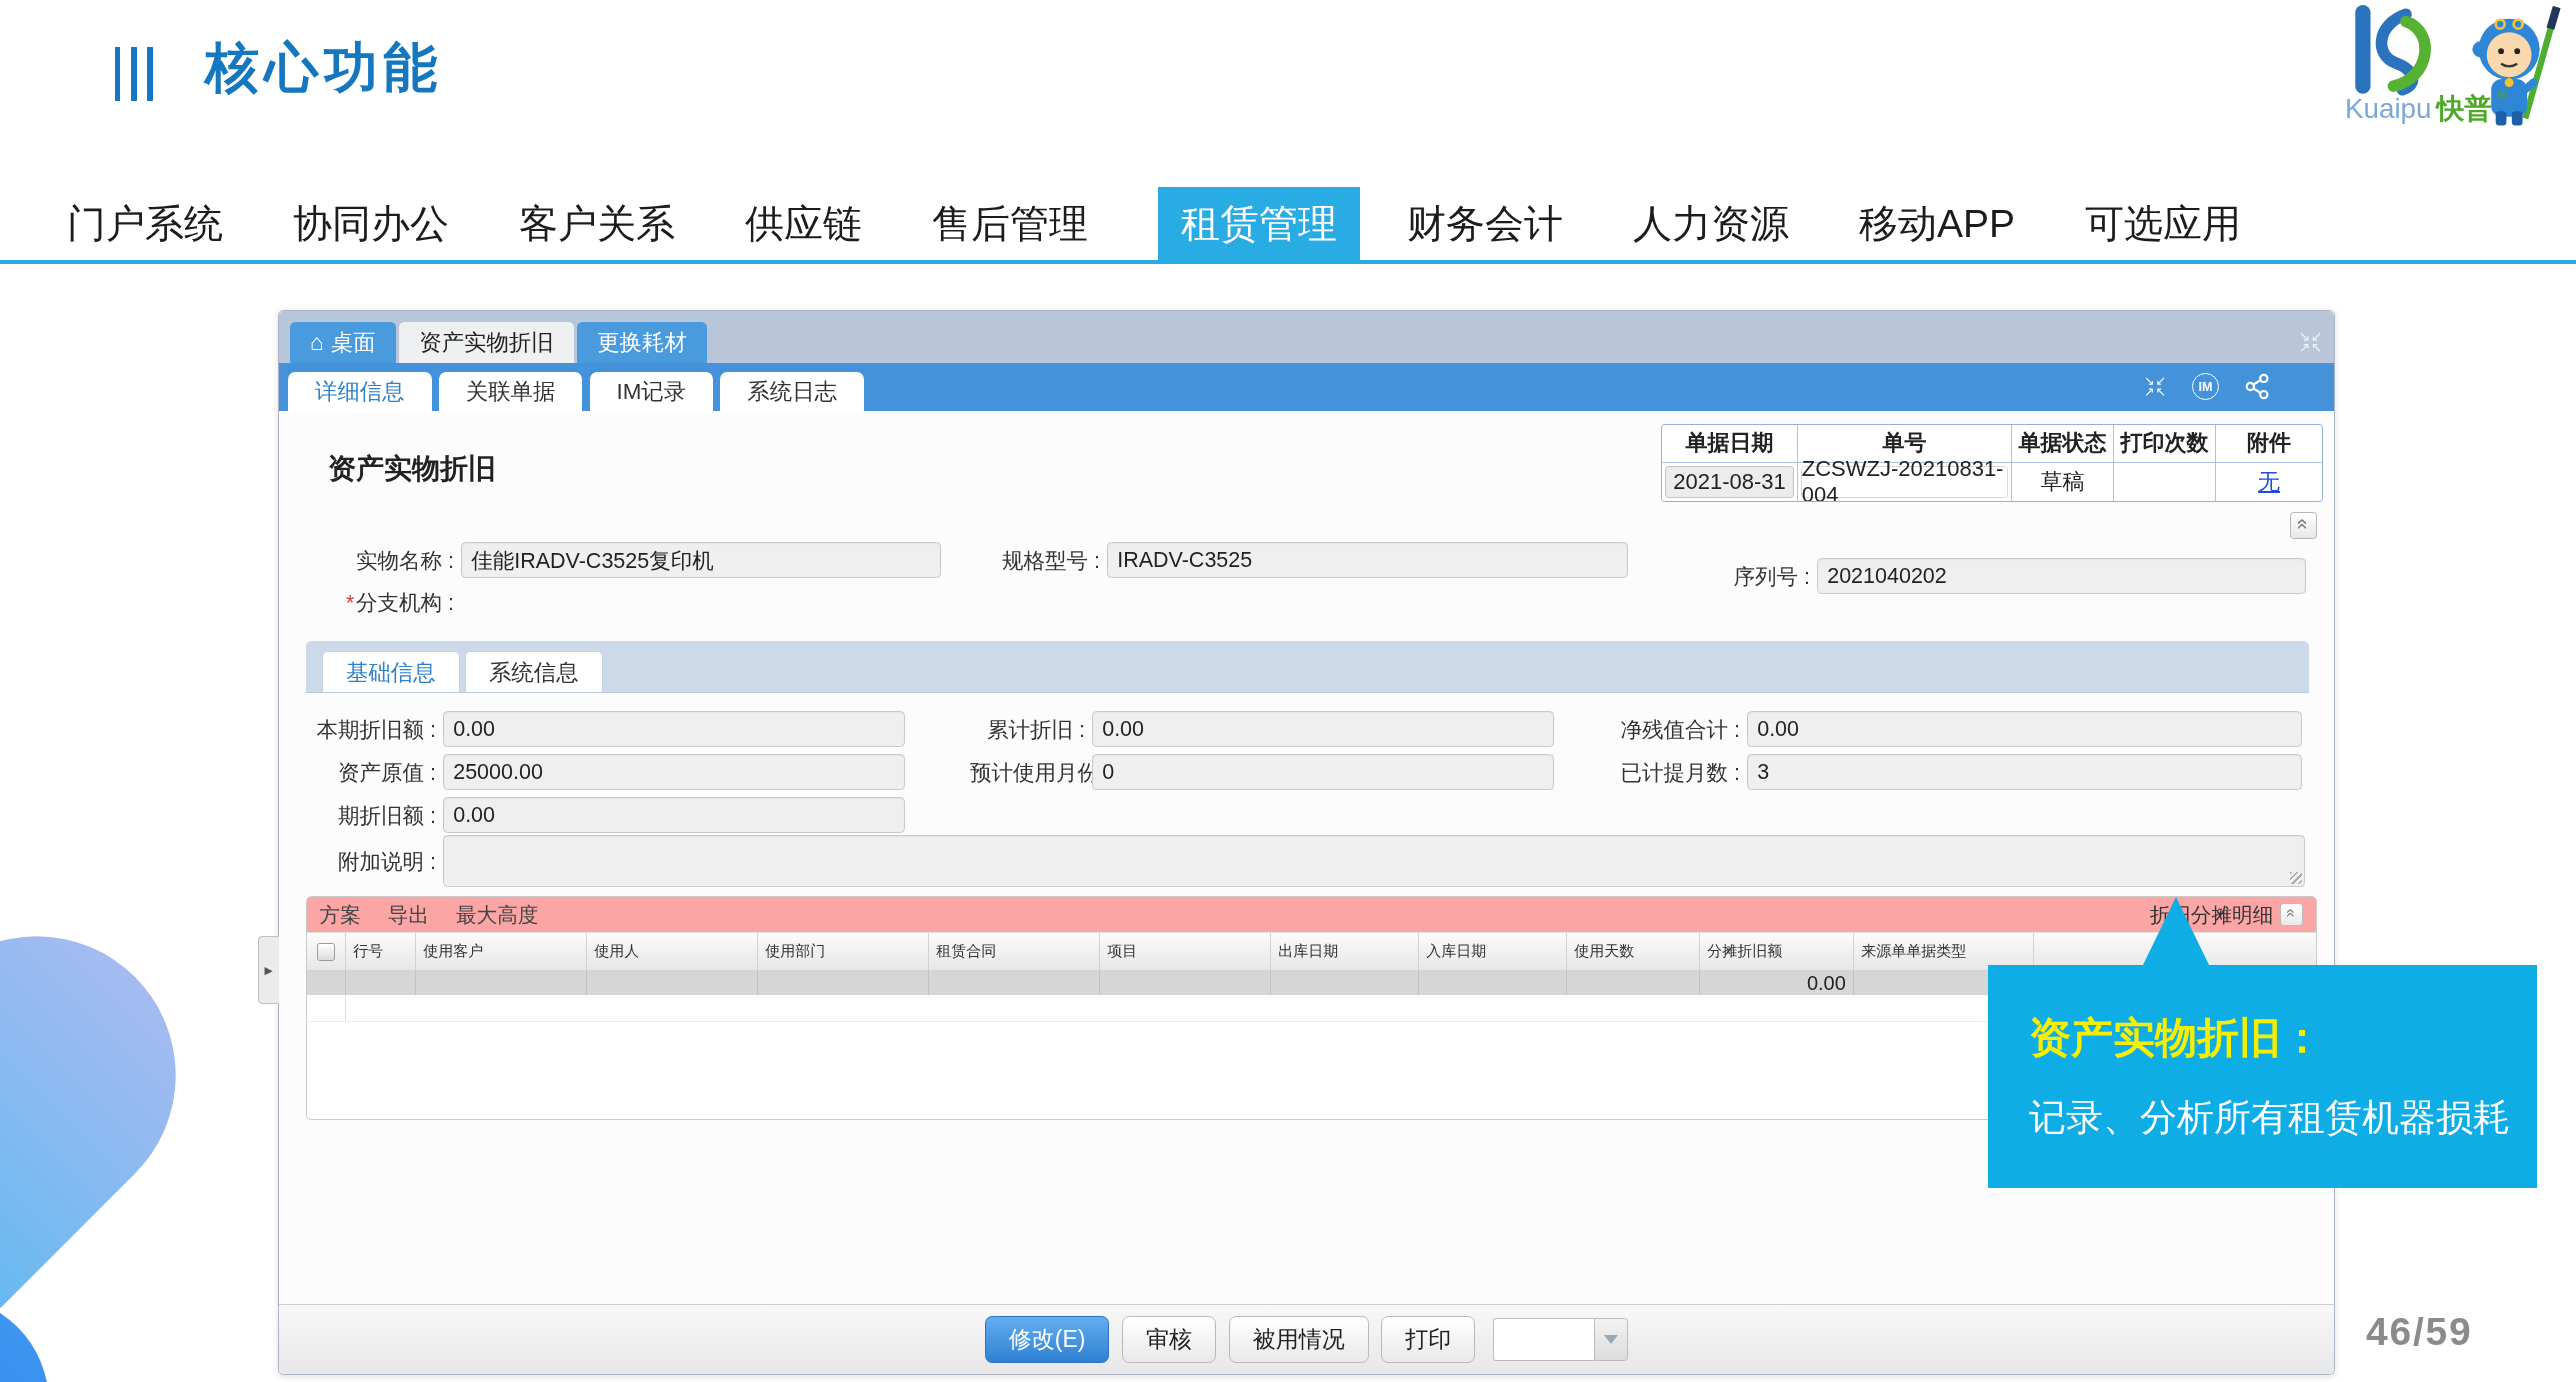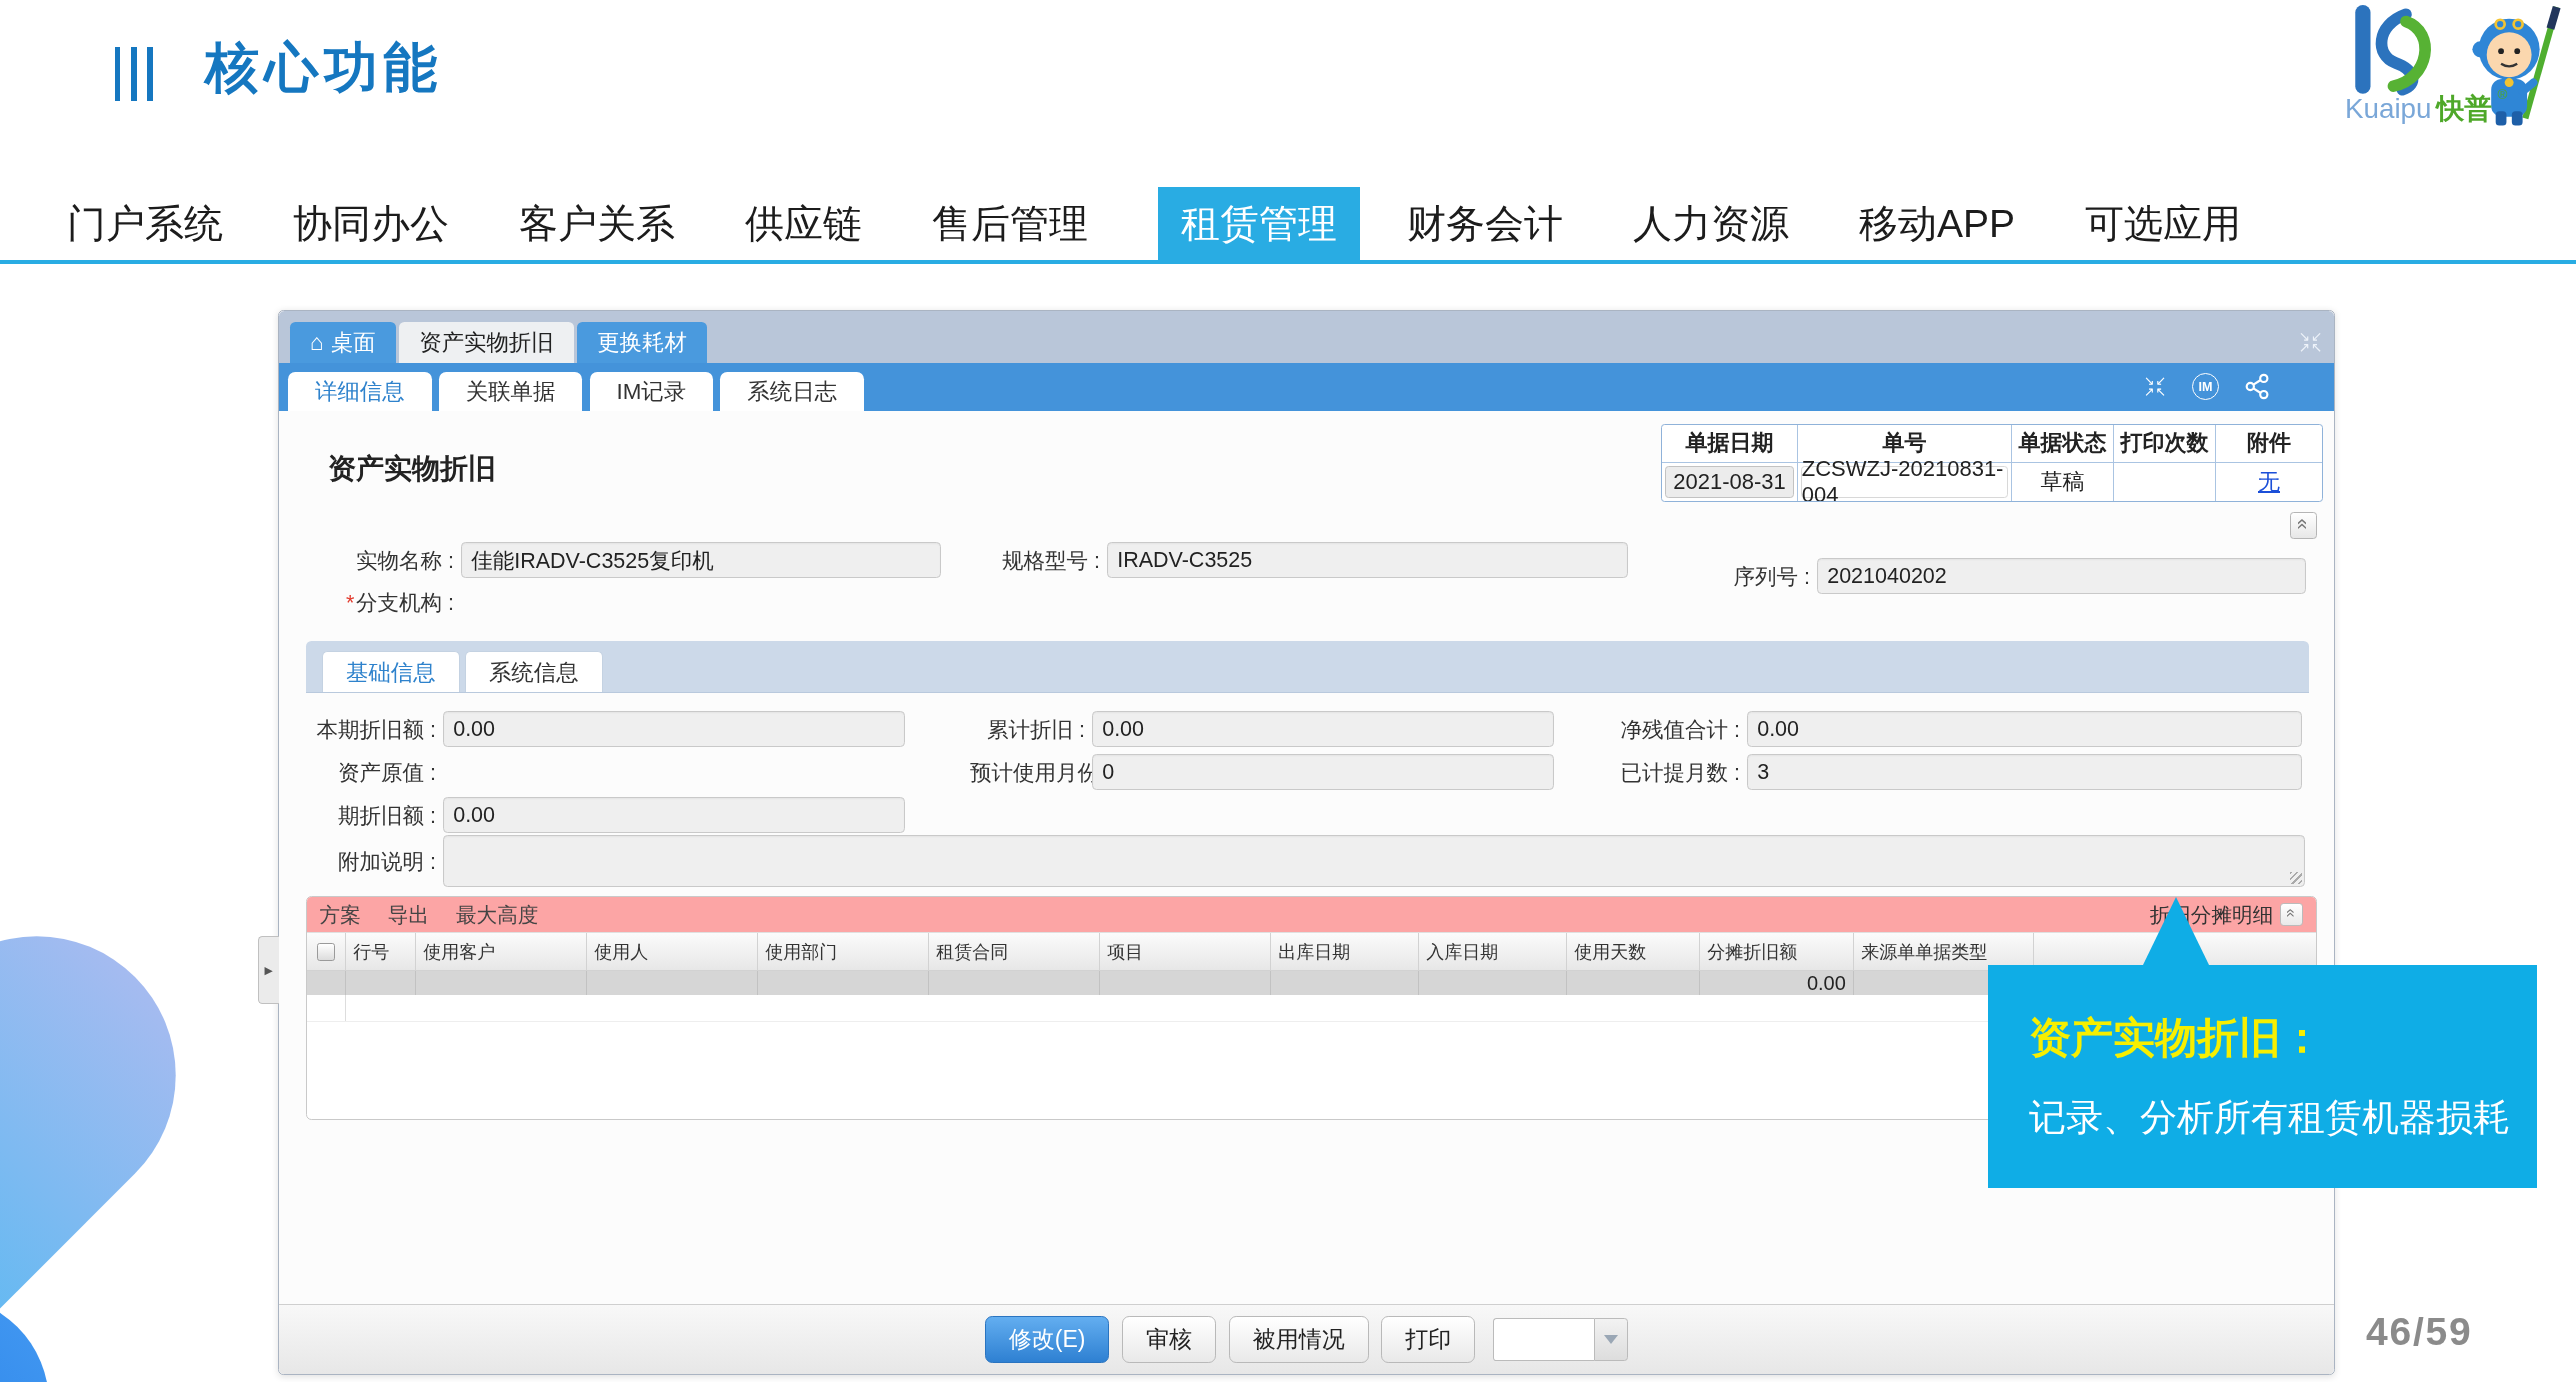--- a/index.html
+++ b/index.html
@@ -105,21 +105,21 @@
                 border:0.9px solid #c9c9c9; border-radius:5.4px; background:#fff; overflow:hidden; }
   .g-toolbar { height:36px; display:flex; align-items:center; padding:0 12.6px; font-size:20.6px;
                color:#444; border-bottom:0.9px solid #e0e0e0; background:#fca5a5; }
   .g-toolbar .titem { margin-right:27px; }
   .g-toolbar .right { margin-left:auto; display:flex; align-items:center; gap:7.2px; color:#333; }
   .mini-btn { width:23px; height:23px; border:0.9px solid #bbb; border-radius:3.6px;
               background:linear-gradient(#fff,#e9e9e9); display:flex; align-items:center;
               justify-content:center; color:#777; }
   .mini-btn .chev-up { font-size:16px; }
   .g-hrow { display:flex; height:38px; background:linear-gradient(#fbfbfb,#e7e7e7);
-            border-bottom:0.9px solid #d2d2d2; font-size:18px; color:#333; }
+            border-bottom:0.9px solid #d2d2d2; font-size:15px; color:#333; }
   .g-hc { border-right:0.9px solid #d2d2d2; display:flex; align-items:center; padding:0 7.2px; }
   .g-grow { display:flex; height:24px; background:#d6d6d6; font-size:20px; }
   .g-gc { border-right:0.9px solid #c2c2c2; display:flex; align-items:center; justify-content:flex-end;
           padding:0 7.2px; }
   .g-wrow { display:flex; height:27px; background:#fff; border-bottom:0.9px solid #eee; }
   .cbx { width:18px; height:18px; border:0.9px solid #9a9a9a; border-radius:2.7px;
          background:linear-gradient(#ffffff,#dcdcdc); }
 
   
   .side-handle { position:absolute; left:-21.5px; top:525px; width:21.5px; height:68px;
@@ -303,20 +303,21 @@
       <span class="flabel" style="width:115px;">累计折旧 :</span>
       <div class="ibox" style="width:462px;">0.00</div>
     </div>
     <div class="fgroup" style="left:1319px; top:300px;">
       <span class="flabel" style="width:142px;">净残值合计 :</span>
       <div class="ibox" style="width:555px;">0.00</div>
     </div>
 
     <div class="fgroup" style="left:27px; top:343px;">
       <span class="flabel" style="width:130px;">资产原值 :</span>
+      <div class="ibox" style="width:462px;">25000.00</div>
     </div>
     <div class="fgroup" style="left:691px; top:343px;">
       <span class="flabel" style="width:115px;">预计使用月份 :</span>
       <div class="ibox" style="width:462px;">0</div>
     </div>
     <div class="fgroup" style="left:1319px; top:343px;">
       <span class="flabel" style="width:142px;">已计提月数 :</span>
       <div class="ibox" style="width:555px;">3</div>
     </div>
 

